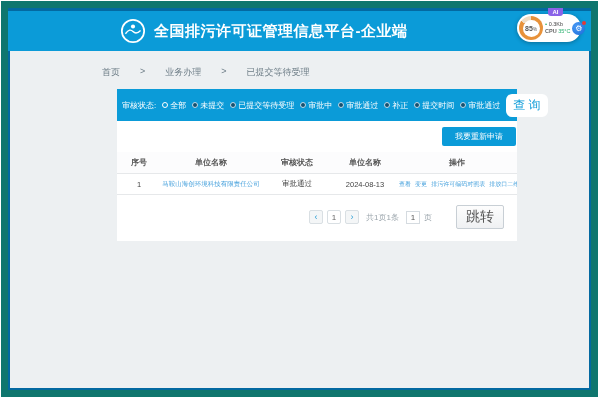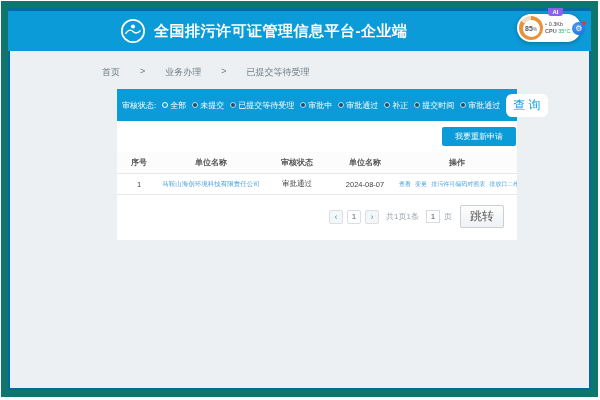--- a/index.html
+++ b/index.html
@@ -67,22 +67,22 @@
   .pagination { display:flex; justify-content:flex-end; align-items:center; gap:4px;
                 padding:10px 13px 6px 0; font-size:8px; }
   .pg-box { width:14px; height:14px; border:1px solid #d9dfe3; border-radius:2px;
             display:flex; align-items:center; justify-content:center; cursor:pointer; }
   .pg-arrow { background:#f4f6f7; color:#2e9fd6; font-size:9px; }
   .pg-num { background:#fff; color:#666; }
   .pg-summary { color:#9aa4ab; margin:2px 3px; }
   .pg-input { width:14px; height:13px; border:1px solid #d5dbe0; font-size:8px;
               text-align:center; padding:0; color:#555; }
   .pg-unit { color:#9aa4ab; }
-  .jump-btn { margin-left:4px; padding:2px 9px; background:linear-gradient(#fdfdfd,#eff1f3);
-              border:1px solid #c8cfd5; border-radius:2px; color:#555; font-size:12px; cursor:pointer; }
+  .jump-btn { margin-left:20px; padding:2px 9px; background:linear-gradient(#fdfdfd,#eff1f3);
+              border:1px solid #c8cfd5; border-radius:2px; color:#555; font-size:14px; cursor:pointer; }
 </style>
 </head>
 <body>
 
 <div class="frame">
 
   <div class="app-header">
     <svg class="logo" viewBox="0 0 24 24">
       <circle cx="12" cy="12" r="10.3" fill="none" stroke="#ffffff" stroke-width="1.6"></circle>
       <path d="M5 14.5 C8 10.5, 10 10.5, 12 12.5 C14 14.5, 16 14.5, 19 11.5" stroke="#ffffff" fill="none" stroke-width="1.3"></path>
@@ -174,21 +174,21 @@
             <th>审核状态</th>
             <th>单位名称</th>
             <th>操作</th>
           </tr>
         </thead>
         <tbody>
           <tr>
             <td>1</td>
             <td><a class="co-link">马鞍山海创环境科技有限责任公司</a></td>
             <td>审批通过</td>
-            <td>2024-08-07</td>
+            <td>2024-08-13</td>
             <td>
               <a class="op-link">查看</a>
               <a class="op-link">变更</a>
               <a class="op-link">排污许可编码对照表</a>
               <a class="op-link">排放口二维码图集</a>
             </td>
           </tr>
         </tbody>
       </table>
 

